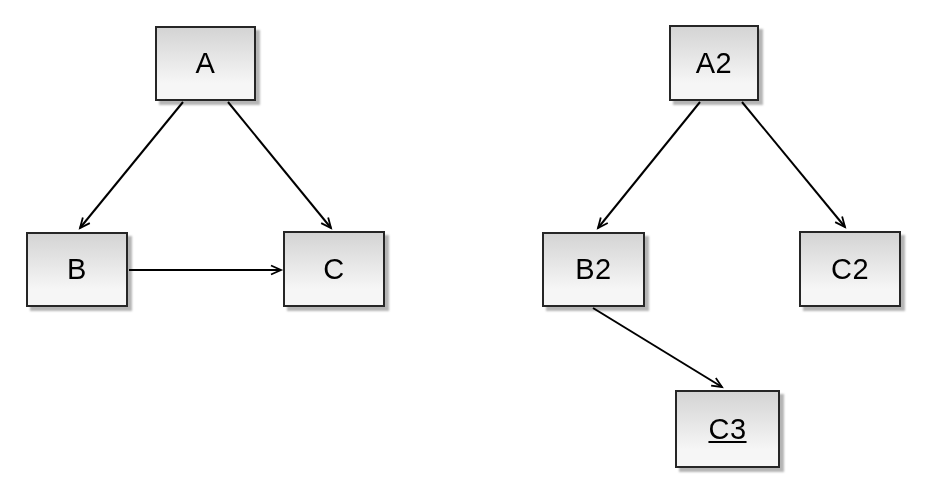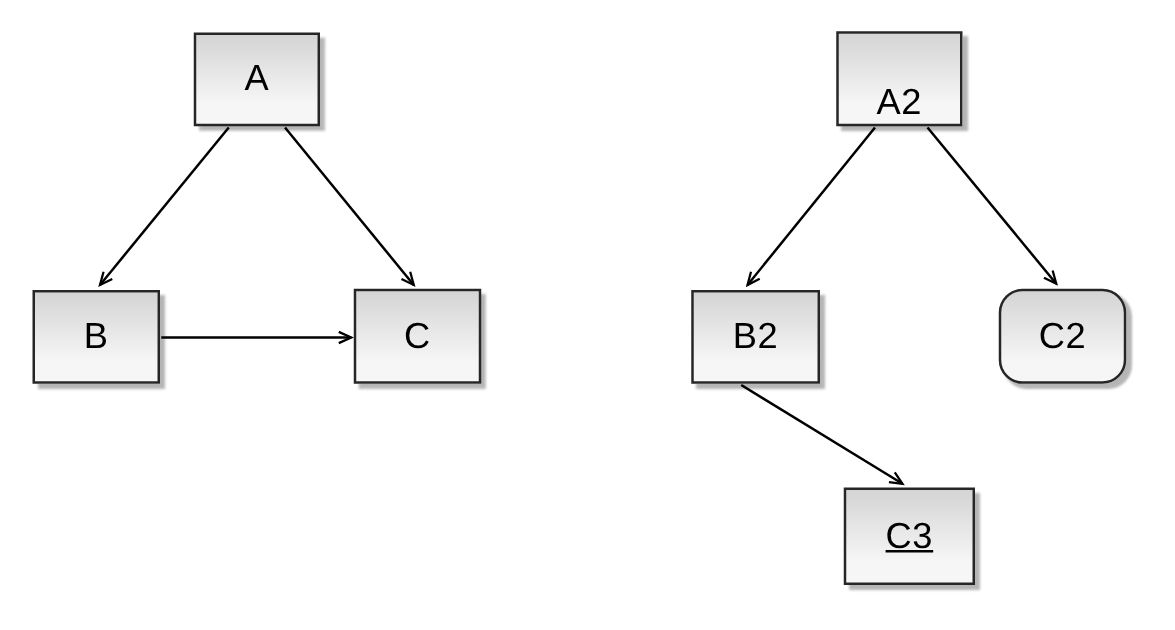--- a/index.html
+++ b/index.html
@@ -59,25 +59,25 @@
     </svg>
 <div class="node" style="left: 155px; top: 26px; width: 101px; height: 75px;">
       <span class="node-label">A</span>
     </div>
     <div class="node" style="left: 26px; top: 232px; width: 102px; height: 75px;">
       <span class="node-label">B</span>
     </div>
     <div class="node" style="left: 283px; top: 231px; width: 102px; height: 76px;">
       <span class="node-label">C</span>
     </div>
-    <div class="node" style="left: 669px; top: 25px; width: 101px; height: 76px; align-items: flex-end;">
+    <div class="node" style="left: 669px; top: 25px; width: 90px; height: 76px;">
       <span class="node-label">A2</span>
     </div>
-    <div class="node" style="left: 542px; top: 232px; width: 103px; height: 75px; margin-left: 11px;">
+    <div class="node" style="left: 542px; top: 232px; width: 103px; height: 75px;">
       <span class="node-label">B2</span>
     </div>
-    <div class="node" style="left: 799px; top: 231px; width: 102px; height: 76px; border-radius: 19px;">
+    <div class="node" style="left: 799px; top: 231px; width: 102px; height: 76px;">
       <span class="node-label">C2</span>
     </div>
     <div class="node" style="left: 675px; top: 390px; width: 105px; height: 78px; text-decoration: underline;">
       <span class="node-label">C3</span>
     </div>
   </div>
 
 </body></html>

